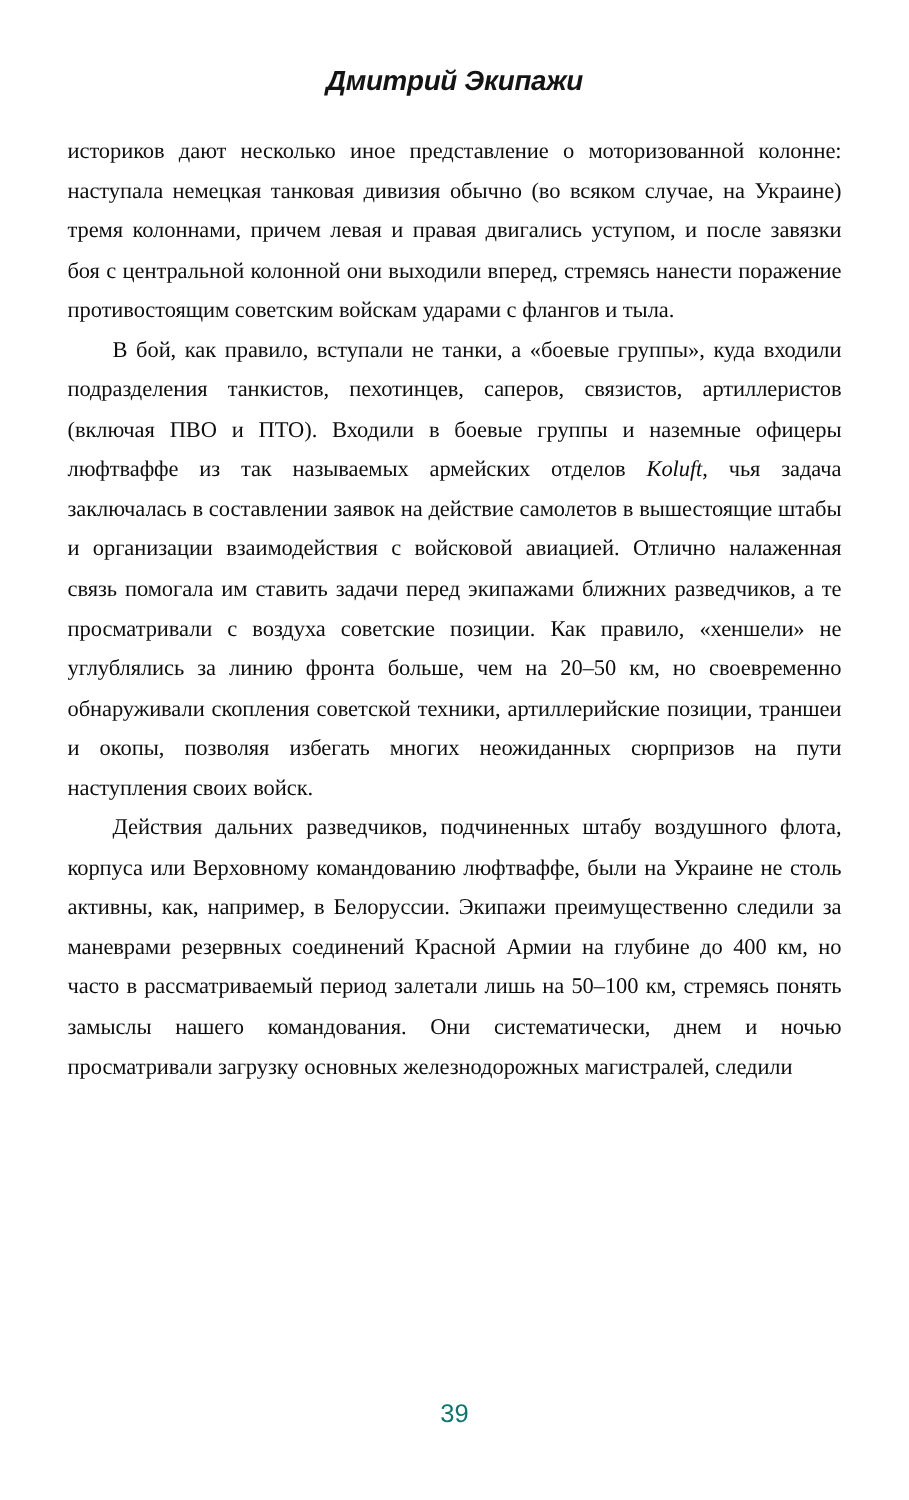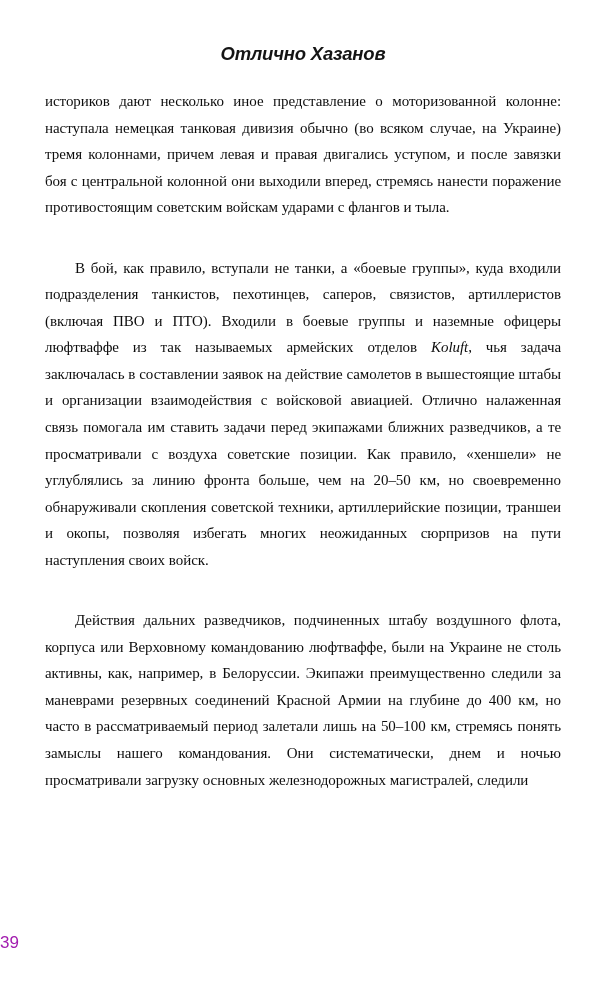--- a/index.html
+++ b/index.html
@@ -57,46 +57,46 @@
     letter-spacing: -0.05px;
     word-spacing: 0.1px;
   }
 
   .para + .para {
     margin-top: 0;
   }
 
   .para.indent {
     text-indent: 30px;
-    margin-top: 34px;
   }
 
   
   .para .lat-italic {
     font-style: italic;
   }
 
   
   .folio {
     position: absolute;
     top: 934px;
     left: 0;
     width: 606px;
+    text-align: center;
     font-family: "Liberation Sans", "DejaVu Sans", sans-serif;
     font-size: 17px;
-    color: #a21caf;
+    color: #0f766e;
     line-height: 1.1;
   }
 </style>
 </head>
 <body>
 
 <div class="page">
 
-  <div class="running-head">Отлично Хазанов</div>
+  <div class="running-head">Дмитрий Экипажи</div>
 
   <div class="text-block">
 
     <p class="para">историков дают несколько иное представление о моторизованной колонне: наступала немецкая танковая дивизия обычно (во всяком случае, на Украине) тремя колоннами, причем левая и правая двигались уступом, и после завязки боя с центральной колонной они выходили вперед, стремясь нанести поражение противостоящим советским войскам ударами с флангов и тыла.</p>
 
     <p class="para indent"><span>В бой, как правило, вступали не танки, а «боевые группы», куда входили подразделения танкистов, пехотинцев, саперов, связистов, артиллеристов (включая ПВО и ПТО). Входили в боевые группы и наземные офицеры люфтваффе из так называемых армейских отделов </span><span class="lat-italic">Koluft</span><span>, чья задача заключалась в составлении заявок на действие самолетов в вышестоящие штабы и организации взаимодействия с войсковой авиацией. Отлично налаженная связь помогала им ставить задачи перед экипажами ближних разведчиков, а те просматривали с воздуха советские позиции. Как правило, «хеншели» не углублялись за линию фронта больше, чем на 20–50 км, но своевременно обнаруживали скопления советской техники, артиллерийские позиции, траншеи и окопы, позволяя избегать многих неожиданных сюрпризов на пути наступления своих войск.</span></p>
 
     <p class="para indent">Действия дальних разведчиков, подчиненных штабу воздушного флота, корпуса или Верховному командованию люфтваффе, были на Украине не столь активны, как, например, в Белоруссии. Экипажи преимущественно следили за маневрами резервных соединений Красной Армии на глубине до 400 км, но часто в рассматриваемый период залетали лишь на 50–100 км, стремясь понять замыслы нашего командования. Они систематически, днем и ночью просматривали загрузку основных железнодорожных магистралей, следили</p>
 
   </div>

